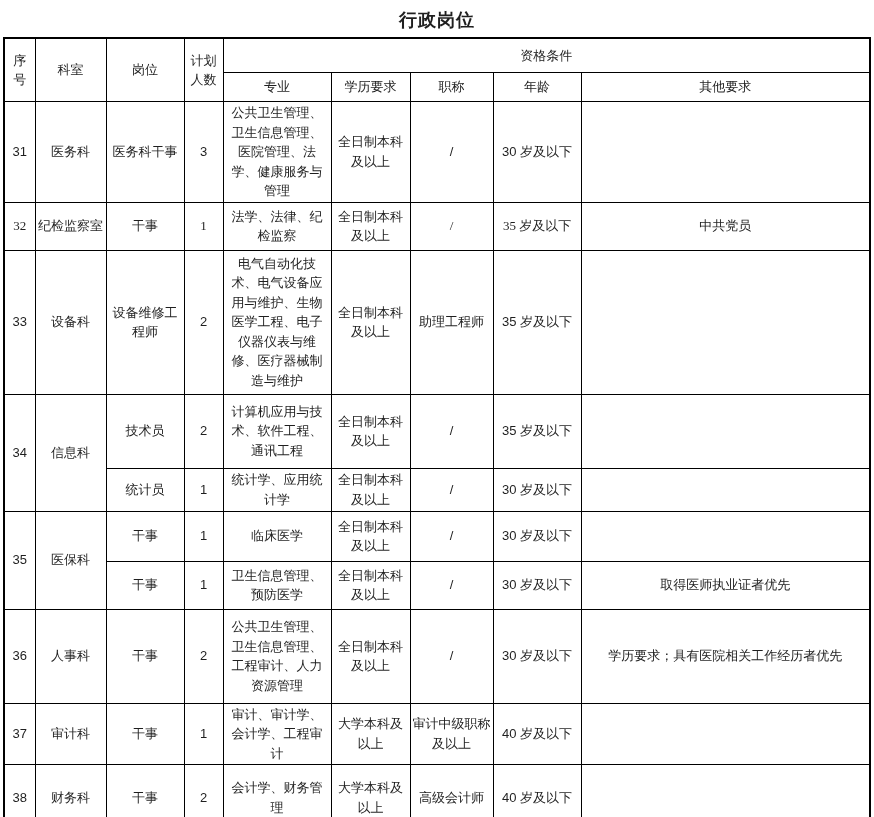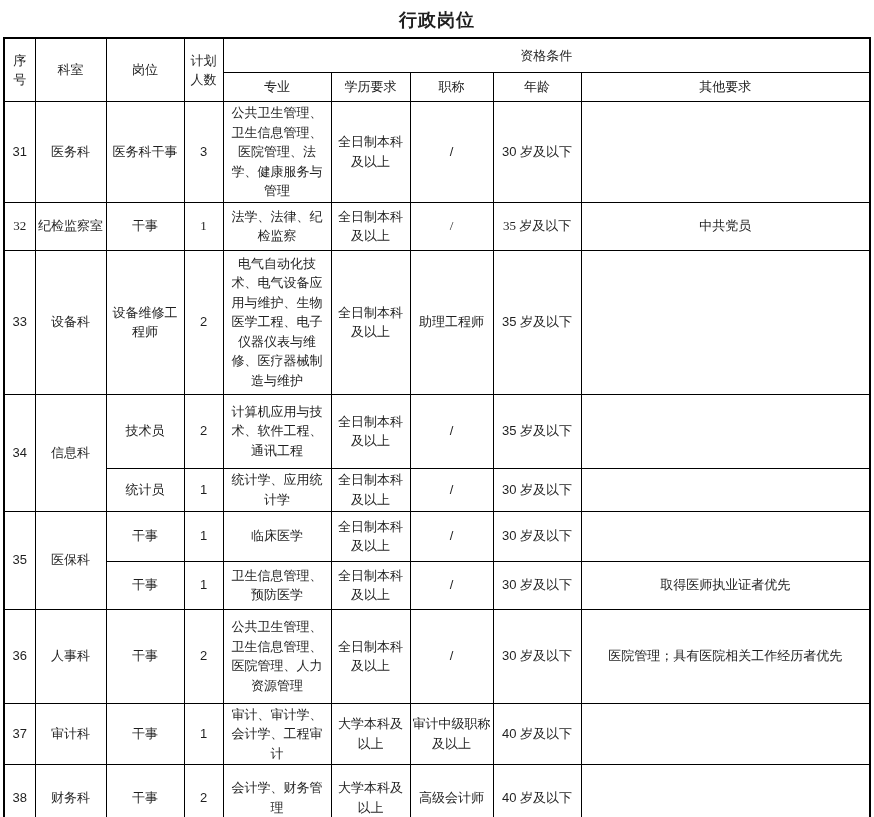--- a/index.html
+++ b/index.html
@@ -159,25 +159,25 @@
         <td>全日制本科及以上</td>
         <td>/</td>
         <td>30 岁及以下</td>
         <td>取得医师执业证者优先</td>
       </tr>
       <tr style="height:94px;">
         <td>36</td>
         <td>人事科</td>
         <td>干事</td>
         <td>2</td>
-        <td>公共卫生管理、卫生信息管理、医院管理、人力资源管理</td>
-        <td>全日制本科及以上</td>
-        <td>/</td>
-        <td>30 岁及以下</td>
-        <td>医院管理；具有医院相关工作经历者优先</td>
+        <td>公共卫生管理、卫生信息管理、工程审计、人力资源管理</td>
+        <td>全日制本科及以上</td>
+        <td>/</td>
+        <td>30 岁及以下</td>
+        <td>学历要求；具有医院相关工作经历者优先</td>
       </tr>
       <tr style="height:53px;">
         <td>37</td>
         <td>审计科</td>
         <td>干事</td>
         <td>1</td>
         <td>审计、审计学、会计学、工程审计</td>
         <td>大学本科及以上</td>
         <td>审计中级职称及以上</td>
         <td>40 岁及以下</td>

